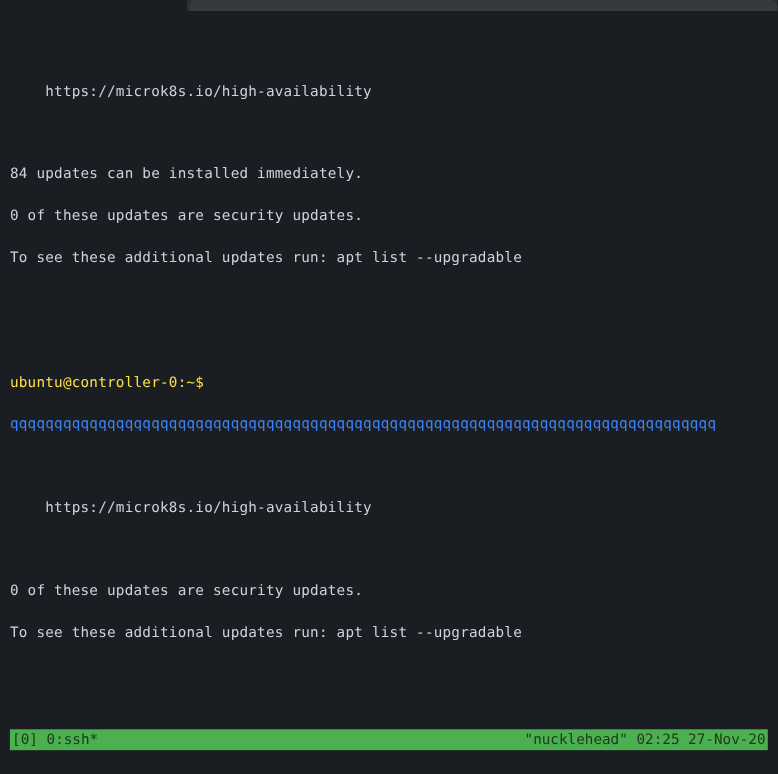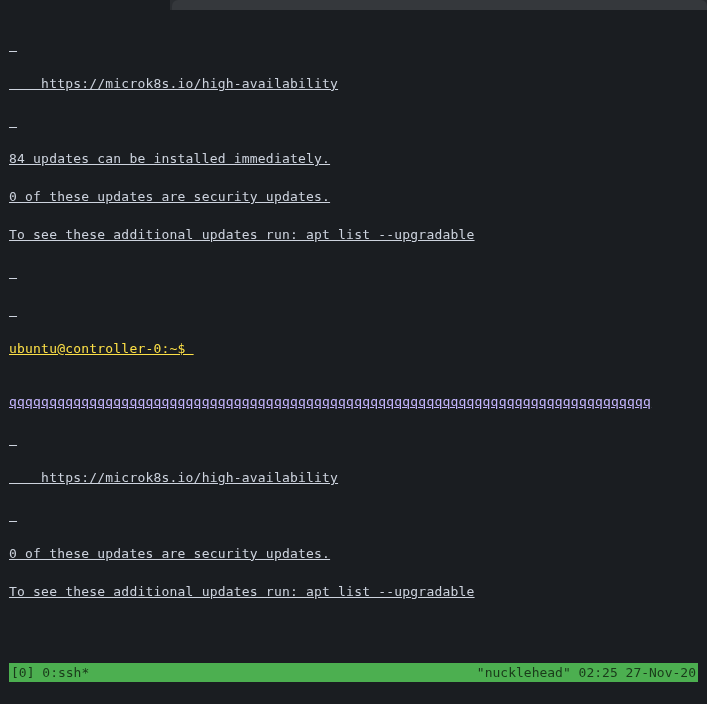--- a/index.html
+++ b/index.html
@@ -29,27 +29,26 @@
       flex: 1;
       background: #35383c;
       border-radius: 6px 6px 0 0;
       margin-left: 2px;
     }
     .terminal {
       padding: 8px 9px;
       white-space: pre;
       letter-spacing: 0.2px;
     }
-    .line { min-height: 19px; text-decoration: underline; }
+    .line { min-height: 19px; }
     .green { color: #fde047; }
     .divider-green {
-      color: #c4b5fd;
+      color: #3b82f6;
       white-space: nowrap;
       overflow: hidden;
-      margin-top: 16px;
     }
     .status-bar {
       position: absolute;
       bottom: 22px;
       left: 9px;
       right: 9px;
       background: #4caf50;
       color: #1a3a1a;
       display: flex;
       justify-content: space-between;

